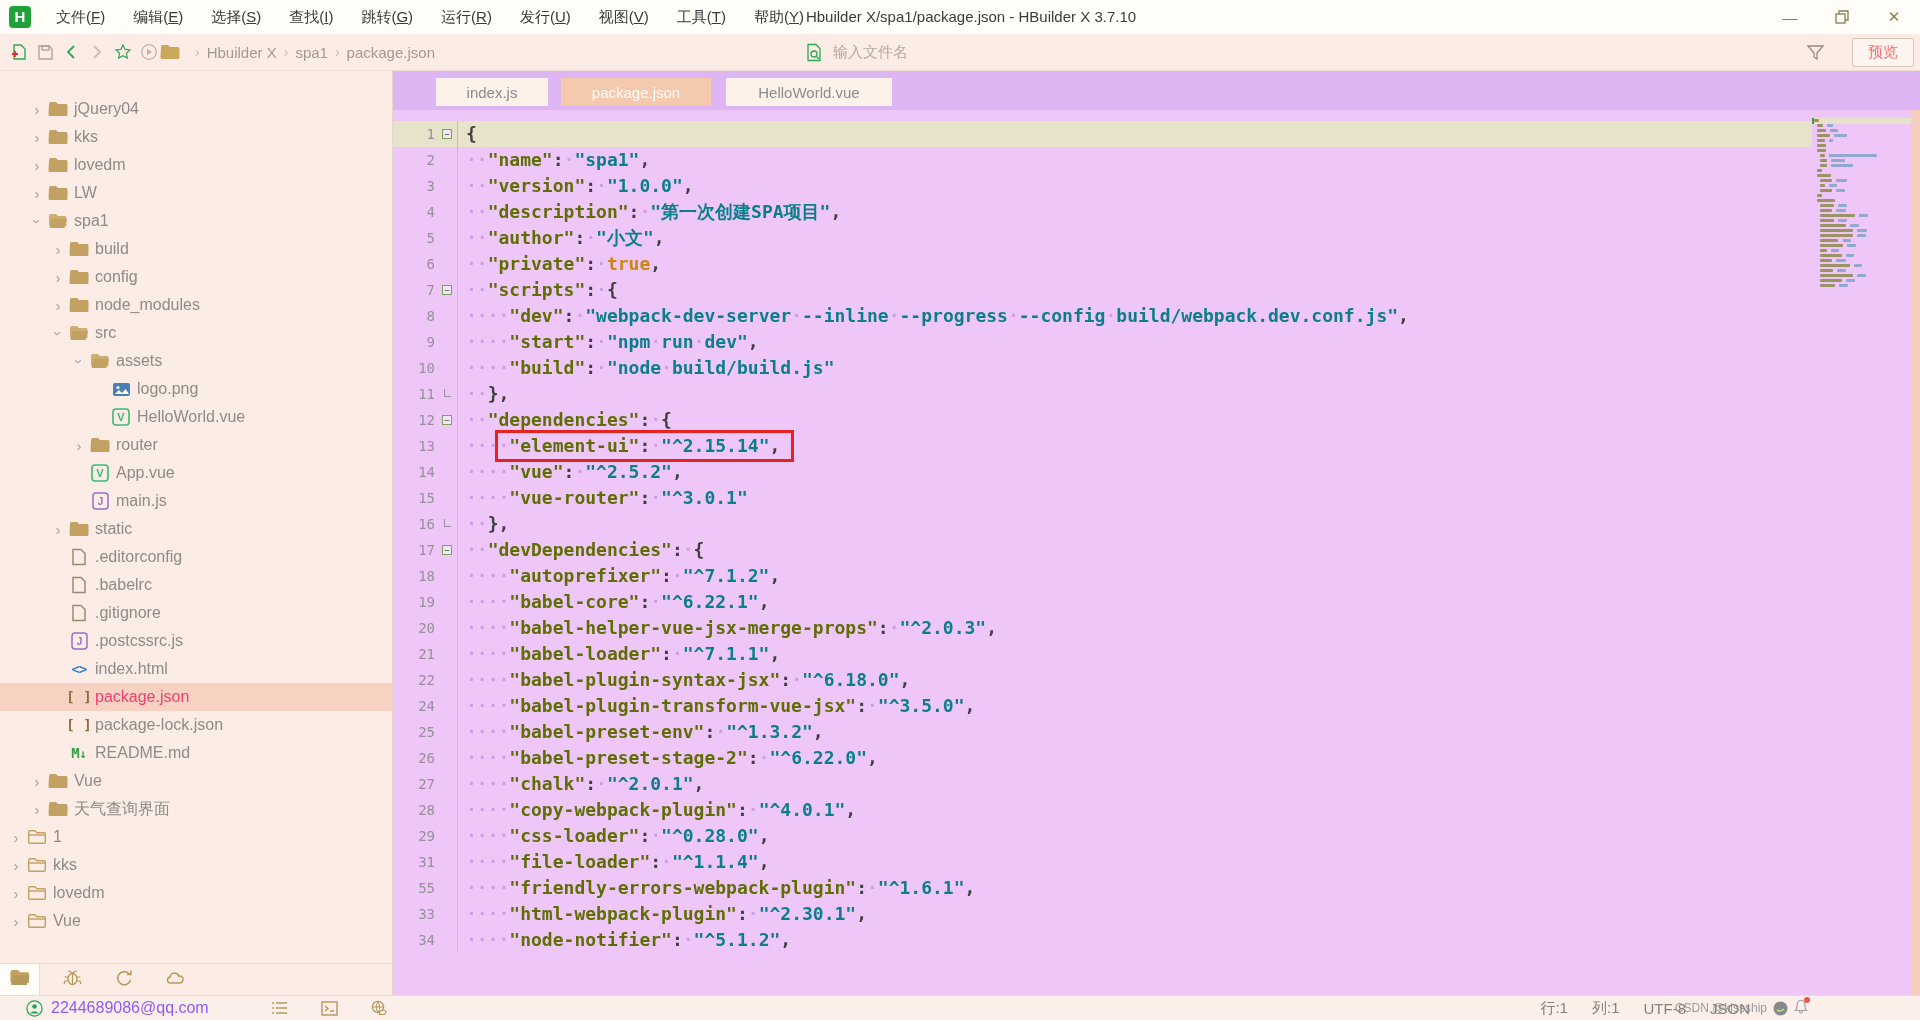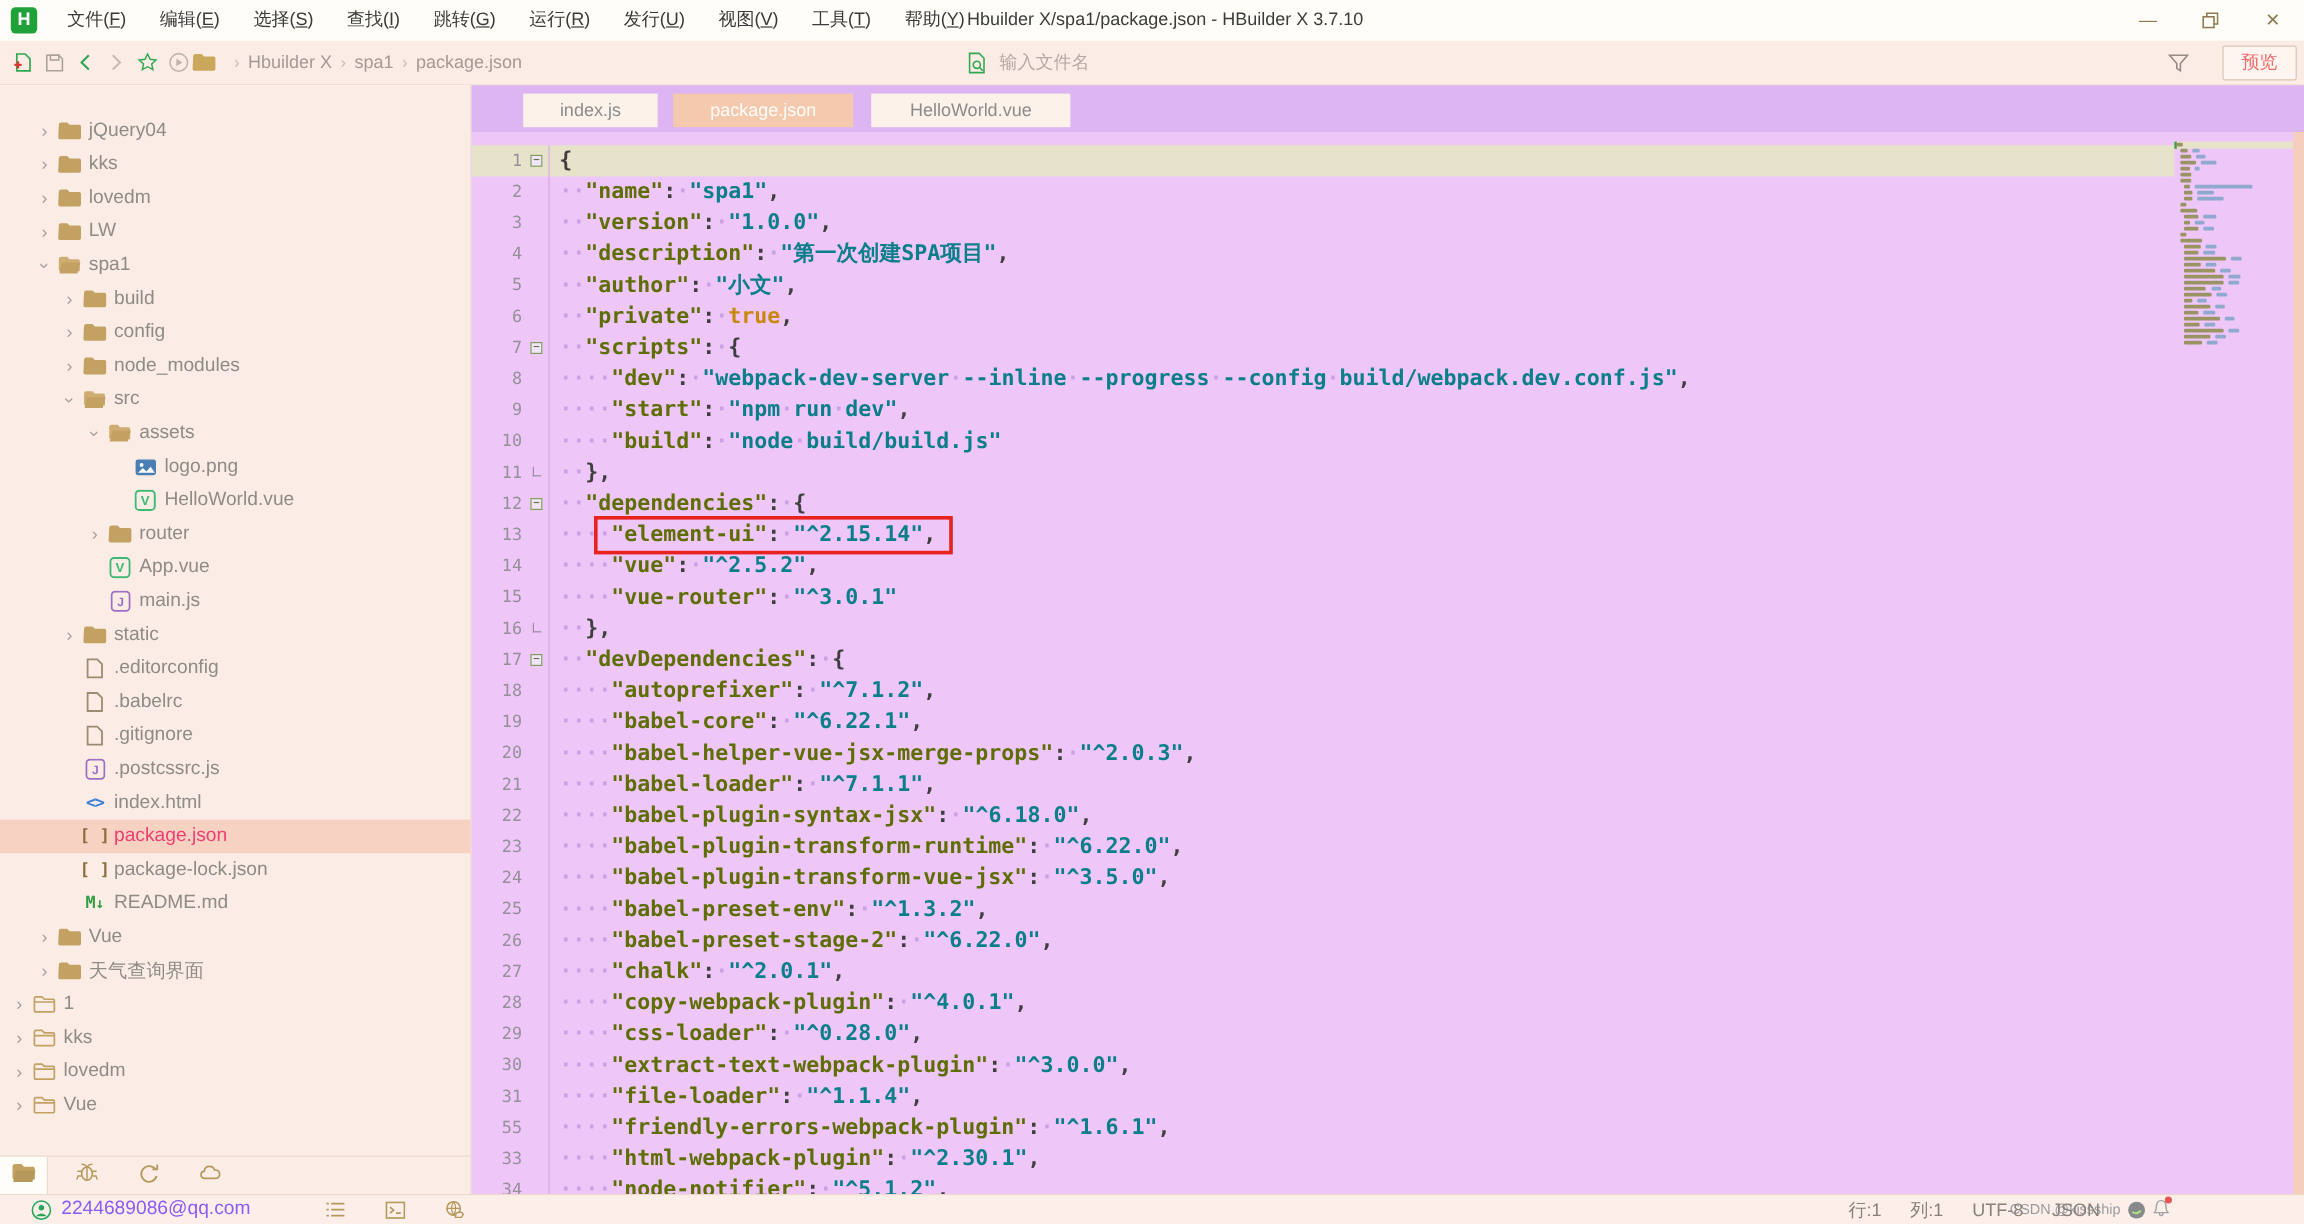--- a/index.html
+++ b/index.html
@@ -516,28 +516,26 @@
           <div class="cl"><span class="ln">13</span><span class="fd"></span><span class="ct"><span class="ws">····</span><span class="tk-k">"element-ui"</span><span class="tk-p">:</span><span class="ws">·</span><span class="tk-s">"^2.15.14"</span><span class="tk-p">,</span></span></div>
           <div class="cl"><span class="ln">14</span><span class="fd"></span><span class="ct"><span class="ws">····</span><span class="tk-k">"vue"</span><span class="tk-p">:</span><span class="ws">·</span><span class="tk-s">"^2.5.2"</span><span class="tk-p">,</span></span></div>
           <div class="cl"><span class="ln">15</span><span class="fd"></span><span class="ct"><span class="ws">····</span><span class="tk-k">"vue-router"</span><span class="tk-p">:</span><span class="ws">·</span><span class="tk-s">"^3.0.1"</span></span></div>
           <div class="cl"><span class="ln">16</span><span class="fd"><span class="foldend"></span></span><span class="ct"><span class="ws">··</span><span class="tk-p">}</span><span class="tk-p">,</span></span></div>
           <div class="cl"><span class="ln">17</span><span class="fd"><span class="foldbox">−</span></span><span class="ct"><span class="ws">··</span><span class="tk-k">"devDependencies"</span><span class="tk-p">:</span><span class="ws">·</span><span class="tk-p">{</span></span></div>
           <div class="cl"><span class="ln">18</span><span class="fd"></span><span class="ct"><span class="ws">····</span><span class="tk-k">"autoprefixer"</span><span class="tk-p">:</span><span class="ws">·</span><span class="tk-s">"^7.1.2"</span><span class="tk-p">,</span></span></div>
           <div class="cl"><span class="ln">19</span><span class="fd"></span><span class="ct"><span class="ws">····</span><span class="tk-k">"babel-core"</span><span class="tk-p">:</span><span class="ws">·</span><span class="tk-s">"^6.22.1"</span><span class="tk-p">,</span></span></div>
           <div class="cl"><span class="ln">20</span><span class="fd"></span><span class="ct"><span class="ws">····</span><span class="tk-k">"babel-helper-vue-jsx-merge-props"</span><span class="tk-p">:</span><span class="ws">·</span><span class="tk-s">"^2.0.3"</span><span class="tk-p">,</span></span></div>
           <div class="cl"><span class="ln">21</span><span class="fd"></span><span class="ct"><span class="ws">····</span><span class="tk-k">"babel-loader"</span><span class="tk-p">:</span><span class="ws">·</span><span class="tk-s">"^7.1.1"</span><span class="tk-p">,</span></span></div>
           <div class="cl"><span class="ln">22</span><span class="fd"></span><span class="ct"><span class="ws">····</span><span class="tk-k">"babel-plugin-syntax-jsx"</span><span class="tk-p">:</span><span class="ws">·</span><span class="tk-s">"^6.18.0"</span><span class="tk-p">,</span></span></div>
-          <div class="cl"><span class="ln">23</span><span class="fd"></span><span class="ct"><span class="ws">····</span><span class="tk-k">"babel-plugin-transform-runtime"</span><span class="tk-p">:</span><span class="ws">·</span><span class="tk-s">"^6.22.0"</span><span class="tk-p">,</span></span></div>
           <div class="cl"><span class="ln">24</span><span class="fd"></span><span class="ct"><span class="ws">····</span><span class="tk-k">"babel-plugin-transform-vue-jsx"</span><span class="tk-p">:</span><span class="ws">·</span><span class="tk-s">"^3.5.0"</span><span class="tk-p">,</span></span></div>
           <div class="cl"><span class="ln">25</span><span class="fd"></span><span class="ct"><span class="ws">····</span><span class="tk-k">"babel-preset-env"</span><span class="tk-p">:</span><span class="ws">·</span><span class="tk-s">"^1.3.2"</span><span class="tk-p">,</span></span></div>
           <div class="cl"><span class="ln">26</span><span class="fd"></span><span class="ct"><span class="ws">····</span><span class="tk-k">"babel-preset-stage-2"</span><span class="tk-p">:</span><span class="ws">·</span><span class="tk-s">"^6.22.0"</span><span class="tk-p">,</span></span></div>
           <div class="cl"><span class="ln">27</span><span class="fd"></span><span class="ct"><span class="ws">····</span><span class="tk-k">"chalk"</span><span class="tk-p">:</span><span class="ws">·</span><span class="tk-s">"^2.0.1"</span><span class="tk-p">,</span></span></div>
           <div class="cl"><span class="ln">28</span><span class="fd"></span><span class="ct"><span class="ws">····</span><span class="tk-k">"copy-webpack-plugin"</span><span class="tk-p">:</span><span class="ws">·</span><span class="tk-s">"^4.0.1"</span><span class="tk-p">,</span></span></div>
           <div class="cl"><span class="ln">29</span><span class="fd"></span><span class="ct"><span class="ws">····</span><span class="tk-k">"css-loader"</span><span class="tk-p">:</span><span class="ws">·</span><span class="tk-s">"^0.28.0"</span><span class="tk-p">,</span></span></div>
-          <div class="cl"><span class="ln">30</span><span class="fd"></span><span class="ct"><span class="ws">····</span><span class="tk-k">"extract-text-webpack-plugin"</span><span class="tk-p">:</span><span class="ws">·</span><span class="tk-s">"^3.0.0"</span><span class="tk-p">,</span></span></div>
           <div class="cl"><span class="ln">31</span><span class="fd"></span><span class="ct"><span class="ws">····</span><span class="tk-k">"file-loader"</span><span class="tk-p">:</span><span class="ws">·</span><span class="tk-s">"^1.1.4"</span><span class="tk-p">,</span></span></div>
           <div class="cl"><span class="ln">55</span><span class="fd"></span><span class="ct"><span class="ws">····</span><span class="tk-k">"friendly-errors-webpack-plugin"</span><span class="tk-p">:</span><span class="ws">·</span><span class="tk-s">"^1.6.1"</span><span class="tk-p">,</span></span></div>
           <div class="cl"><span class="ln">33</span><span class="fd"></span><span class="ct"><span class="ws">····</span><span class="tk-k">"html-webpack-plugin"</span><span class="tk-p">:</span><span class="ws">·</span><span class="tk-s">"^2.30.1"</span><span class="tk-p">,</span></span></div>
           <div class="cl"><span class="ln">34</span><span class="fd"></span><span class="ct"><span class="ws">····</span><span class="tk-k">"node-notifier"</span><span class="tk-p">:</span><span class="ws">·</span><span class="tk-s">"^5.1.2"</span><span class="tk-p">,</span></span></div>
         </div>
       <div class="annot" id="annot" style="top: 320px; height: 32px; left: 102.36px; width: 299px;"></div>
       <div class="minimap" id="minimap">
           <div class="mrow">
             <span class="mcur"></span>
             <span class="mtick"></span>

